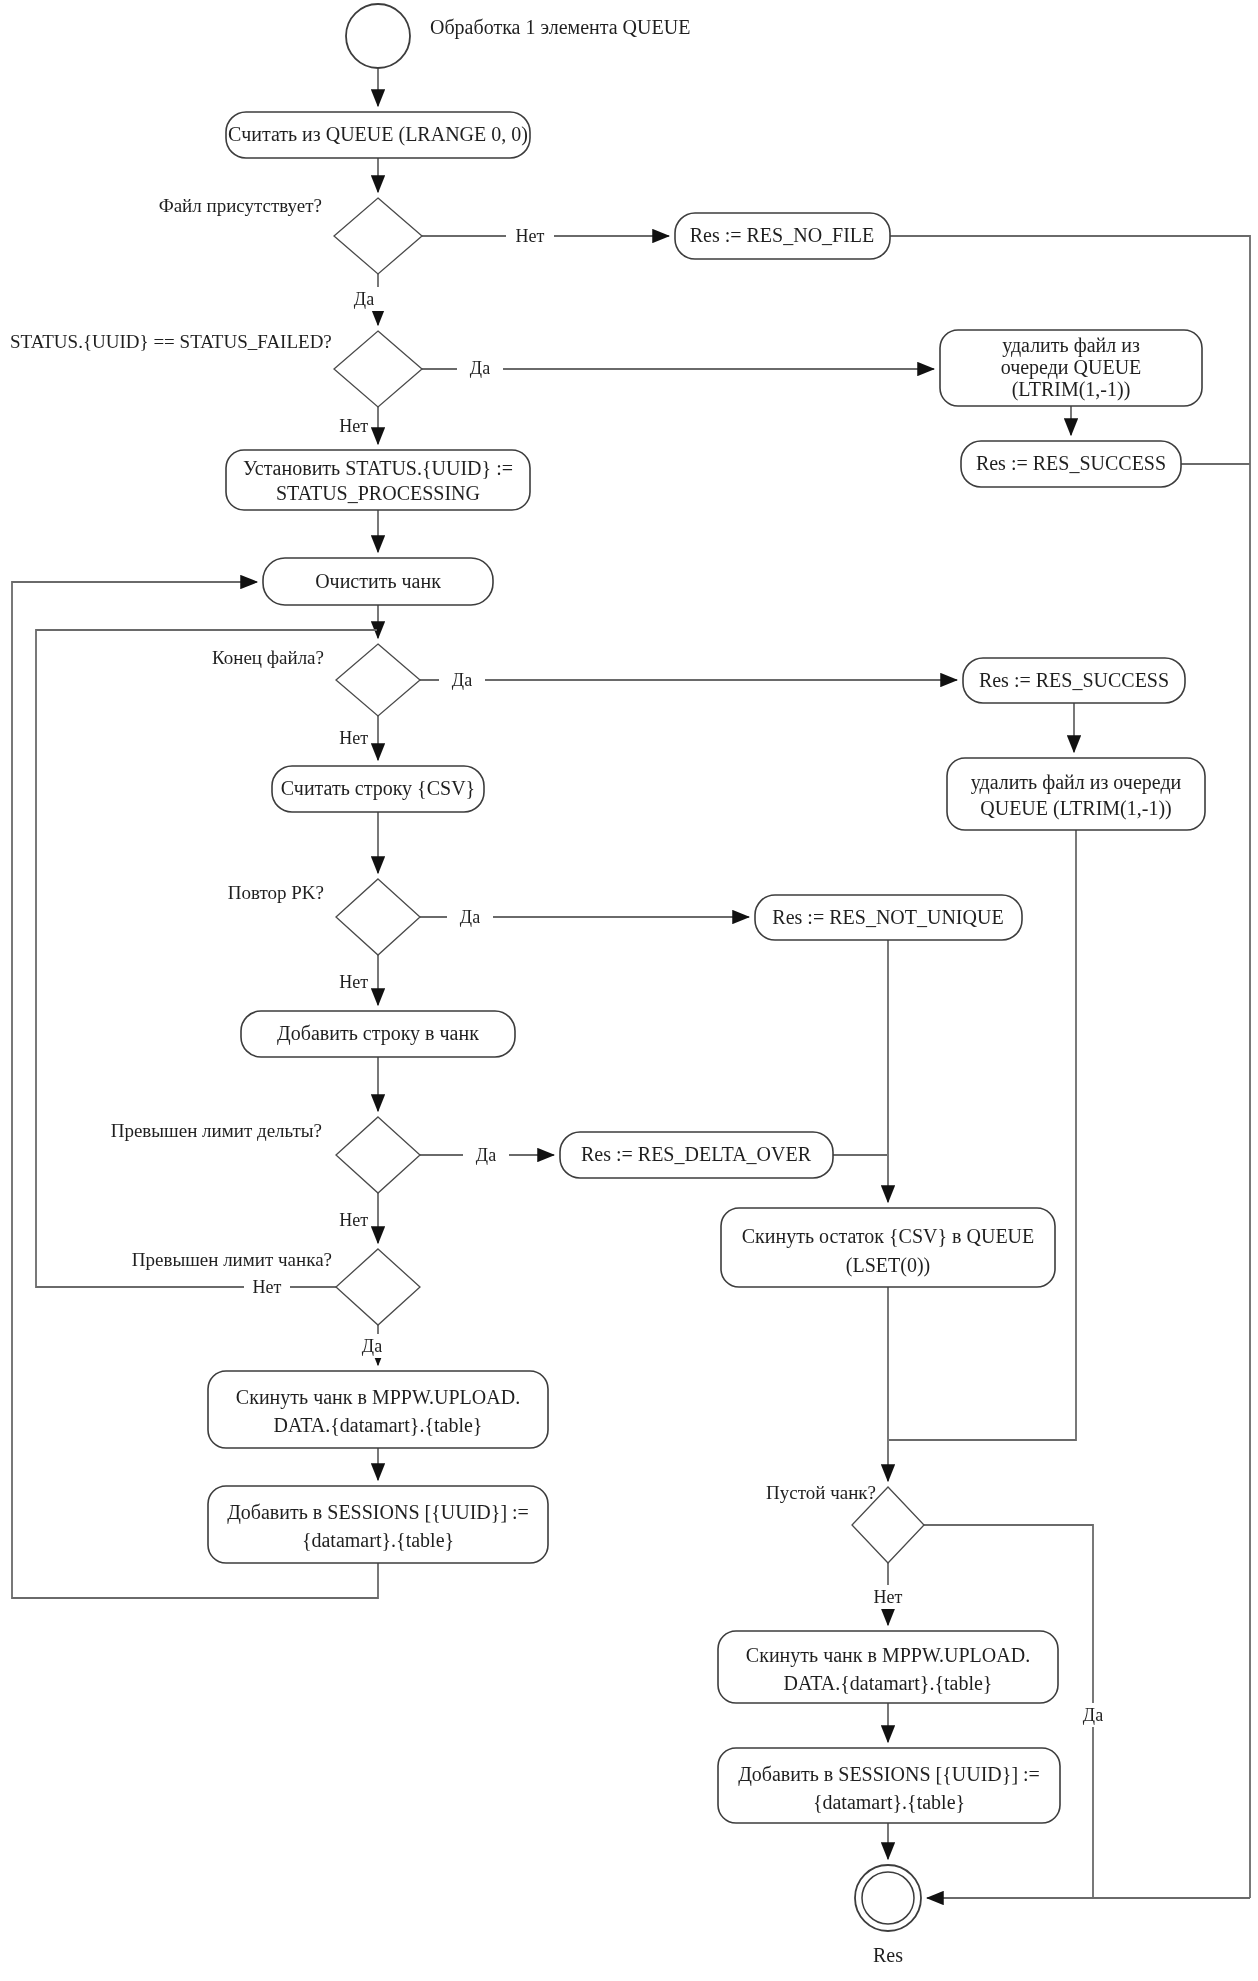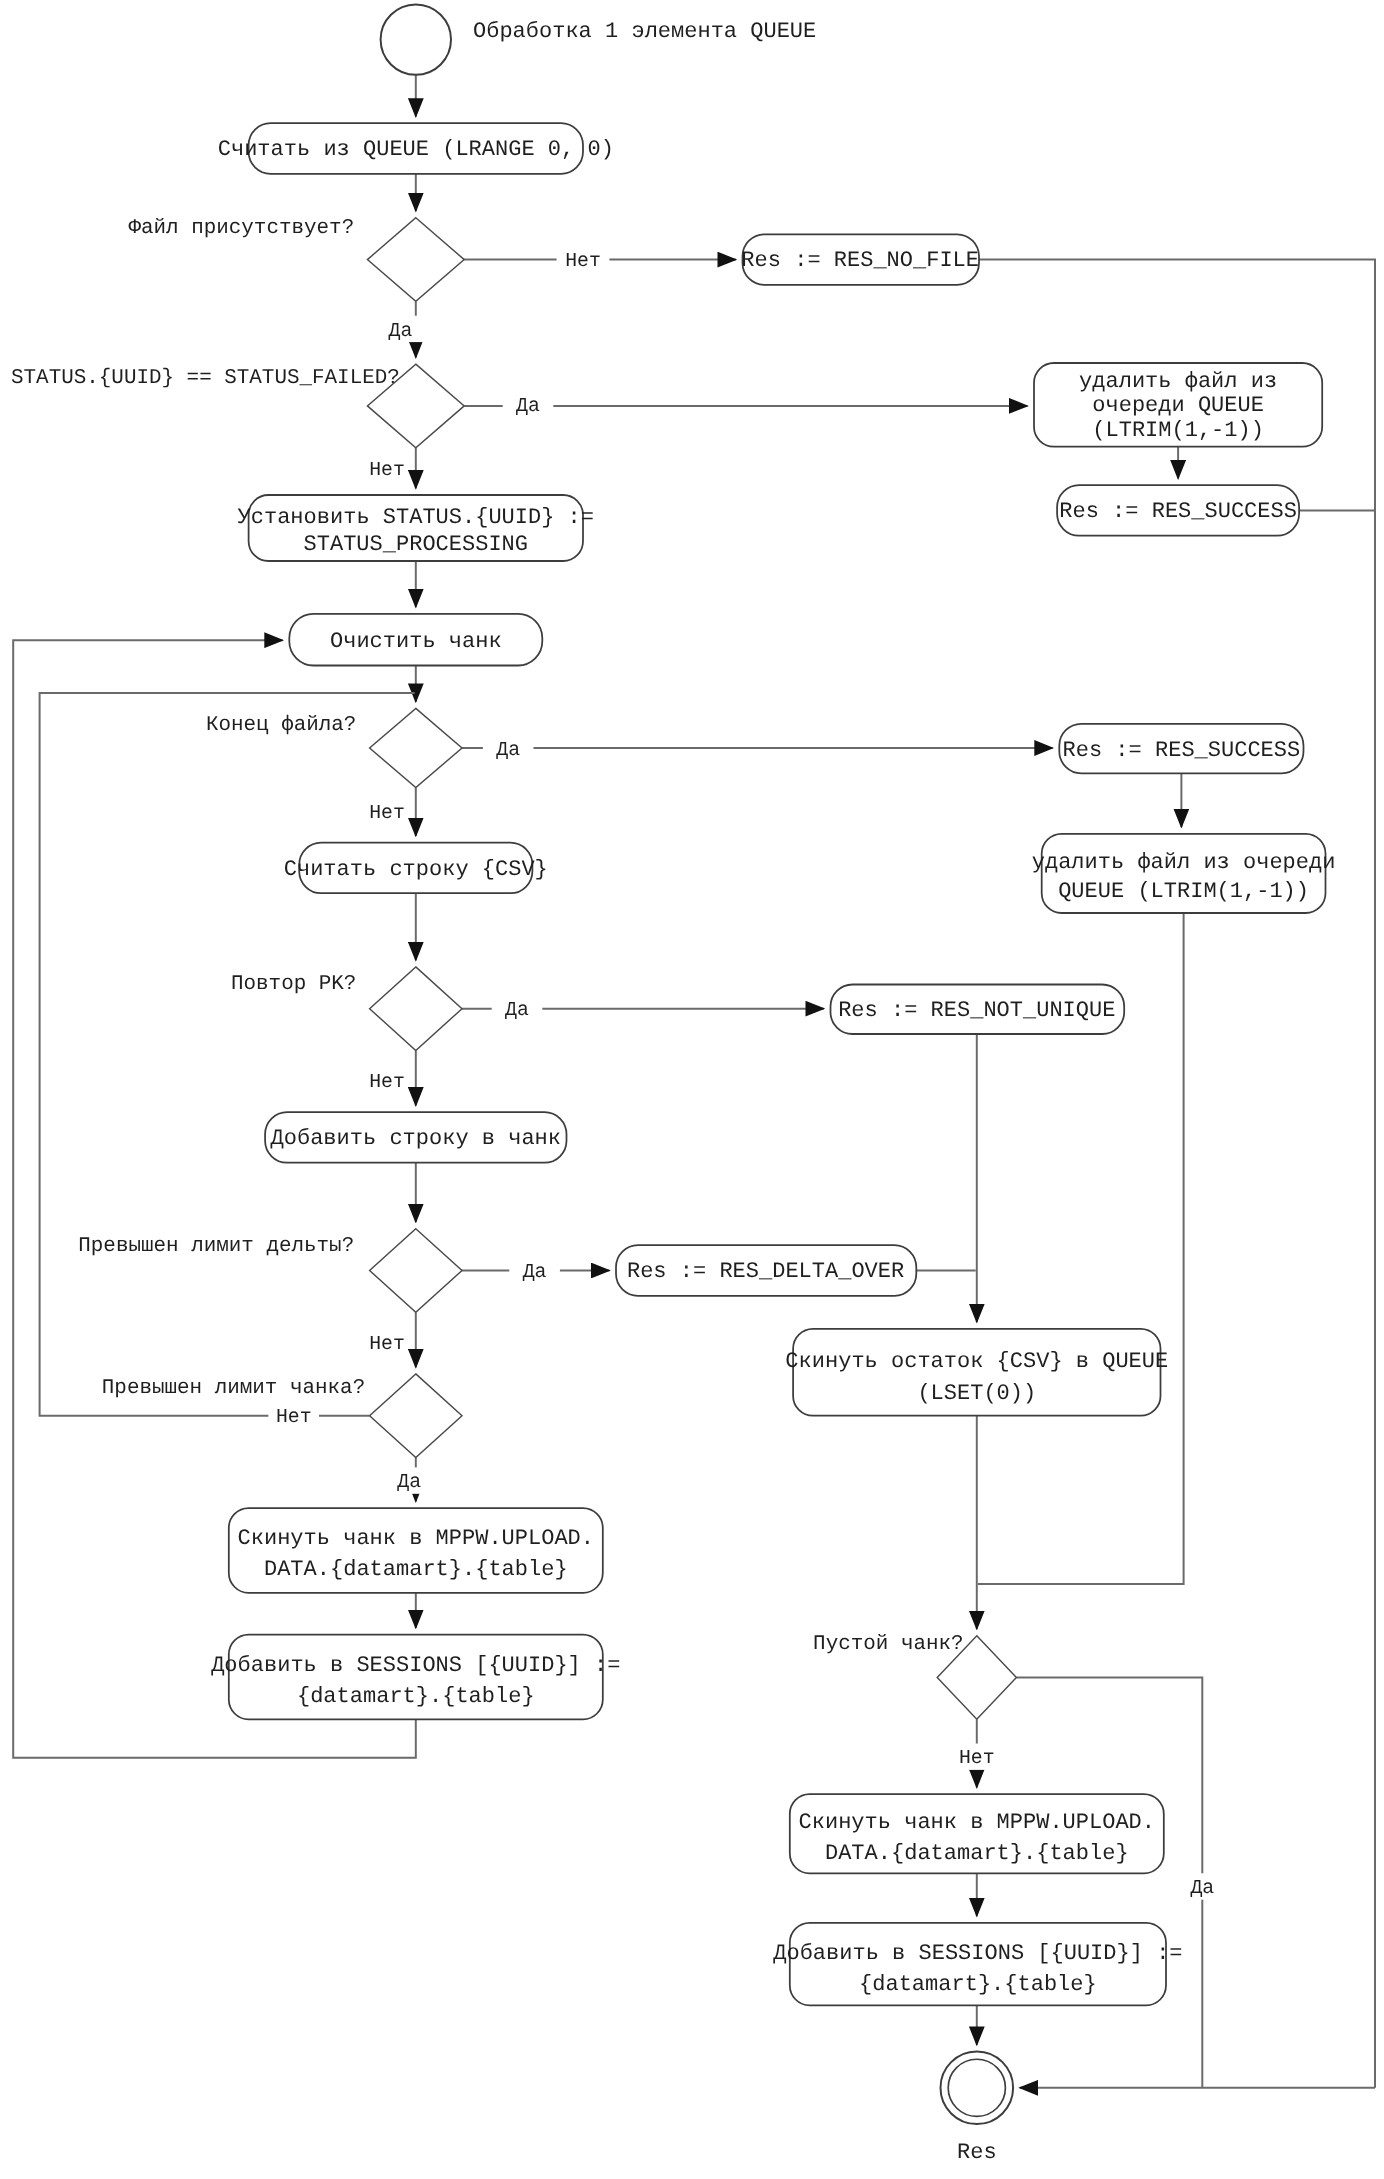--- a/index.html
+++ b/index.html
@@ -1,17 +1,17 @@
 <!DOCTYPE html>
 <html><head>
 <meta charset="utf-8">
 <style>
   html, body { margin: 0; padding: 0; background: #ffffff; }
   .stage { position: relative; width: 1258px; height: 1981px; background: #ffffff;
-           font-family: Liberation Mono, monospace; }
+           font-family: Liberation Serif, serif; }
   svg { display: block; }
   .box    { fill: #ffffff; stroke: #3d3d3d; stroke-width: 1.6; }
   .dmd    { fill: #ffffff; stroke: #4a4a4a; stroke-width: 1.3; }
   .edge   { fill: none; stroke: #6a6a6a; stroke-width: 1.8; }
   .edgeT  { fill: none; stroke: #6a6a6a; stroke-width: 1.8; }
   .circ   { fill: #ffffff; stroke: #3d3d3d; stroke-width: 1.8; }
   .circ2  { fill: none;    stroke: #3d3d3d; stroke-width: 1.5; }
   .t   { font-size: 20px; fill: #1f1f1f; text-anchor: middle; }
   .q   { font-size: 19px; fill: #1f1f1f; text-anchor: end; }
   .qs  { font-size: 19px; fill: #1f1f1f; text-anchor: start; }

